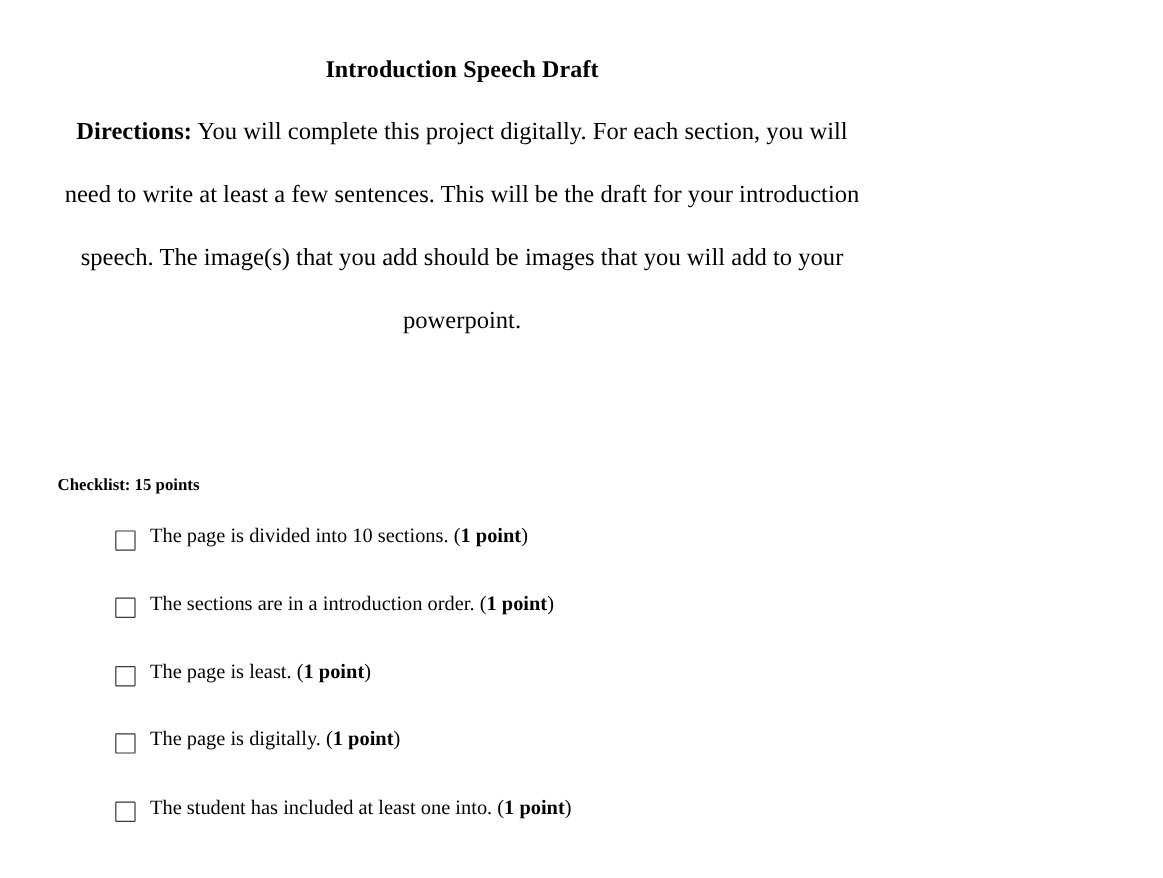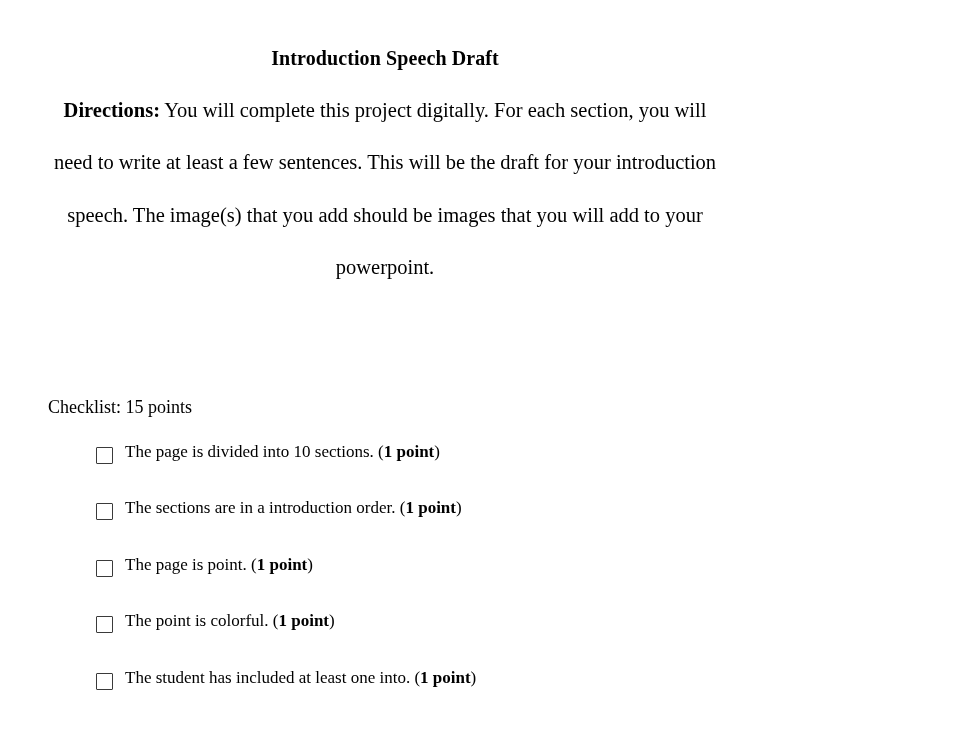--- a/index.html
+++ b/index.html
@@ -36,22 +36,22 @@
     margin: 14px 0 0 0;
     max-width: 880px;
   }
   .directions .lead {
     font-weight: bold;
   }
   .spacer {
     height: 104px;
   }
   .checklist-heading {
-    font-weight: normal;
-    font-size: 18px;
+    font-weight: bold;
+    font-size: 14px;
     margin: 0 0 0 0;
     line-height: 1.2;
   }
   .checklist {
     list-style: none;
     margin: 22px 0 0 0;
     padding: 0 0 0 48px;
   }
   .check-item {
     display: flex;
@@ -98,26 +98,26 @@
     </li>
 
 
     <li class="check-item">
       <span class="checkbox"></span>
       <span class="check-text"><span>The sections are in a introduction order. (</span><b>1 point</b><span>)</span></span>
     </li>
 
     <li class="check-item">
       <span class="checkbox"></span>
-      <span class="check-text"><span>The page is point. (</span><b>1 point</b><span>)</span></span>
+      <span class="check-text"><span>The page is least. (</span><b>1 point</b><span>)</span></span>
     </li>
 
     <li class="check-item">
       <span class="checkbox"></span>
-      <span class="check-text"><span>The point is colorful. (</span><b>1 point</b><span>)</span></span>
+      <span class="check-text"><span>The page is digitally. (</span><b>1 point</b><span>)</span></span>
     </li>
 
     <li class="check-item">
       <span class="checkbox"></span>
       <span class="check-text"><span>The student has included at least one into. (</span><b>1 point</b><span>)</span></span>
     </li>
 
   </ul>
 
 </div>

